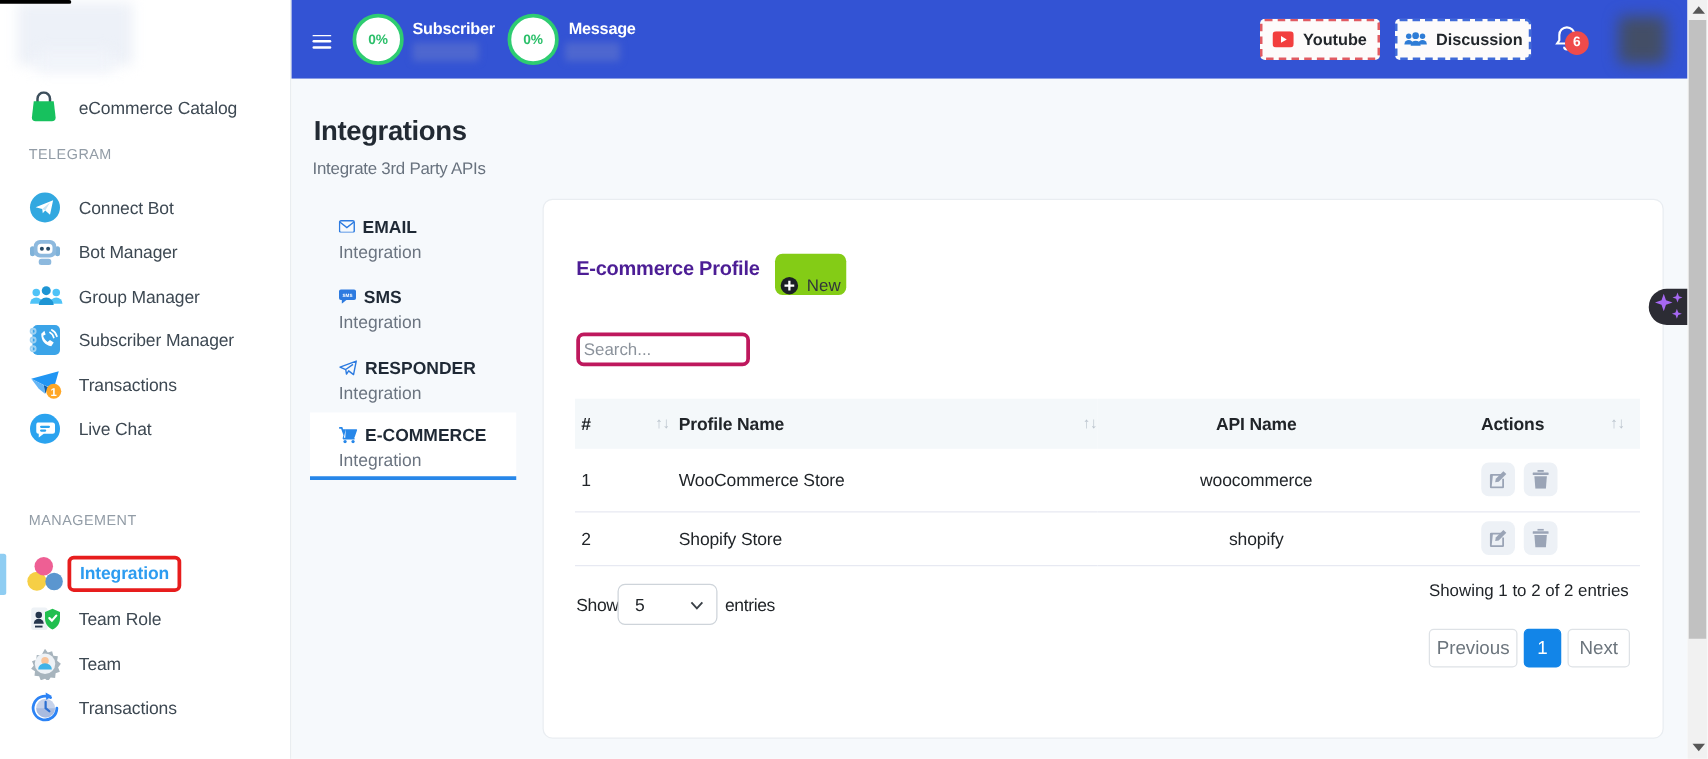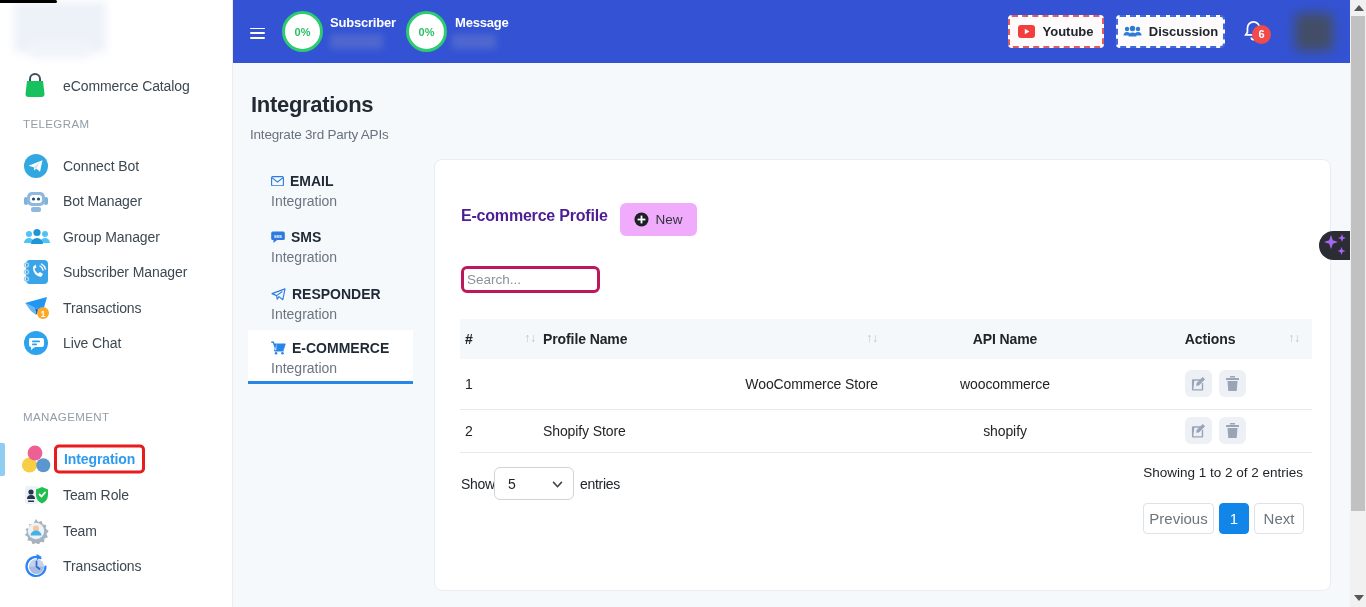--- a/index.html
+++ b/index.html
@@ -34,21 +34,21 @@
 #pgtitle { left:18px; top:29px; font-size:22px; letter-spacing:-0.3px; font-weight:600; color:#222a33; }
 #pgsub { left:17px; top:64px; font-size:13.5px; letter-spacing:-0.2px; color:#68727e; }
 .navitem { position:absolute; left:15px; width:165px; }
 .navitem .t { font-size:14px; font-weight:bold; color:#1f2935; display:flex; align-items:center; gap:6px; margin-left:23px; }
 .navitem .s { font-size:14px; color:#6b7480; margin-left:23px; margin-top:4px; }
 #navactive { position:absolute; left:15px; top:267px; width:165px; height:54px; background:#fff; border-bottom:3px solid #2787e9; }
 
 
 #card { left:201px; top:96px; width:897px; height:432px; background:#fff; border:1px solid #e9edf1; border-radius:8px; }
 #cardtitle { left:26px; top:47px; font-size:16px; letter-spacing:-0.2px; font-weight:bold; color:#4c1d95; }
-#newbtn { left:185px; top:43px; width:77px; height:33px; background:#f0abfc; border-radius:6px; font-size:13.5px; color:#30353b; display:flex; align-items:center; justify-content:center; gap:6px; }
+#newbtn { left:185px; top:43px; width:57px; height:33px; background:#84cc16; border-radius:6px; font-size:13.5px; color:#30353b; display:flex; align-items:flex-end; justify-content:center; gap:6px; }
 #search { left:26px; top:106px; width:139px; height:27px; border:3px solid #be185d; border-radius:6px; background:#fff; font-size:13.5px; color:#8b929b; padding-left:3px; display:flex; align-items:center; }
 table.grid { position:absolute; left:25px; top:159px; width:852px; border-collapse:collapse; font-size:14px; letter-spacing:-0.1px; color:#212529; }
 table.grid th { background:#f4f8fa; font-weight:bold; text-align:left; height:40px; padding:0; }
 table.grid td { height:50px; border-bottom:1px solid #e7e9f2; padding:0; }
 table.grid tr.r2 td { height:43px; }
 .sorticon { color:#bcc5ce; font-size:12px; }
 .abtn { display:inline-block; width:27px; height:27px; background:#edf1f6; border-radius:6px; text-align:center; vertical-align:middle; }
 #showrow { left:26px; top:307px; width:200px; height:34px; font-size:14.5px; color:#212529; }
 #showrow .lb { position:absolute; top:9px; font-size:14px; letter-spacing:-0.3px; }
 #select5 { position:absolute; left:33px; top:0; width:80px; height:33px; border:1px solid #ced4da; border-radius:6px; font-size:14px; color:#212529; background:#fff; }
@@ -292,21 +292,21 @@
     <table class="grid">
       <tbody>
           <tr>
         <th style="width:76px;"><span style="padding-left:5px;">#</span> <span class="sorticon" style="float:right;">↑↓</span></th>
         <th style="width:342px; padding-left:7px;">Profile Name <span class="sorticon" style="float:right;">↑↓</span></th>
         <th style="width:254px; text-align:center;">API Name</th>
         <th style="text-align:center; padding-right:12px;">Actions <span class="sorticon" style="float:right;">↑↓</span></th>
       </tr>
       <tr>
         <td style="padding-left:5px;">1</td>
-        <td style="padding-left:7px;text-align:right;">WooCommerce Store</td>
+        <td style="padding-left:7px;">WooCommerce Store</td>
         <td style="text-align:center;">woocommerce</td>
         <td style="text-align:center; padding-right:13px;">
           <span class="abtn"><svg width="15" height="15" viewBox="0 0 16 16" style="margin-top:6px;">
                   <path d="M2 4 h7 v-1.5 h-8.5 a1 1 0 0 0 -1 1 v10 a1 1 0 0 0 1 1 h10 a1 1 0 0 0 1 -1 v-7 h-1.5 v6.5 h-9 Z" fill="#9aa4b6" transform="translate(1.5,1)"></path>
                   <path d="M6 7.5 L12.5 1 L15 3.5 L8.5 10 L5.5 10.5 Z" fill="#9aa4b6"></path>
                 </svg></span>
           <span class="abtn" style="margin-left:3px;"><svg width="13" height="15" viewBox="0 0 13 15" style="margin-top:6px;">
                   <rect x="0" y="2" width="13" height="2" rx="0.5" fill="#9aa4b6"></rect>
                   <rect x="4" y="0" width="5" height="1.5" fill="#9aa4b6"></rect>
                   <path d="M1.5 5 h10 l-0.8 10 h-8.4 Z" fill="#9aa4b6"></path>

